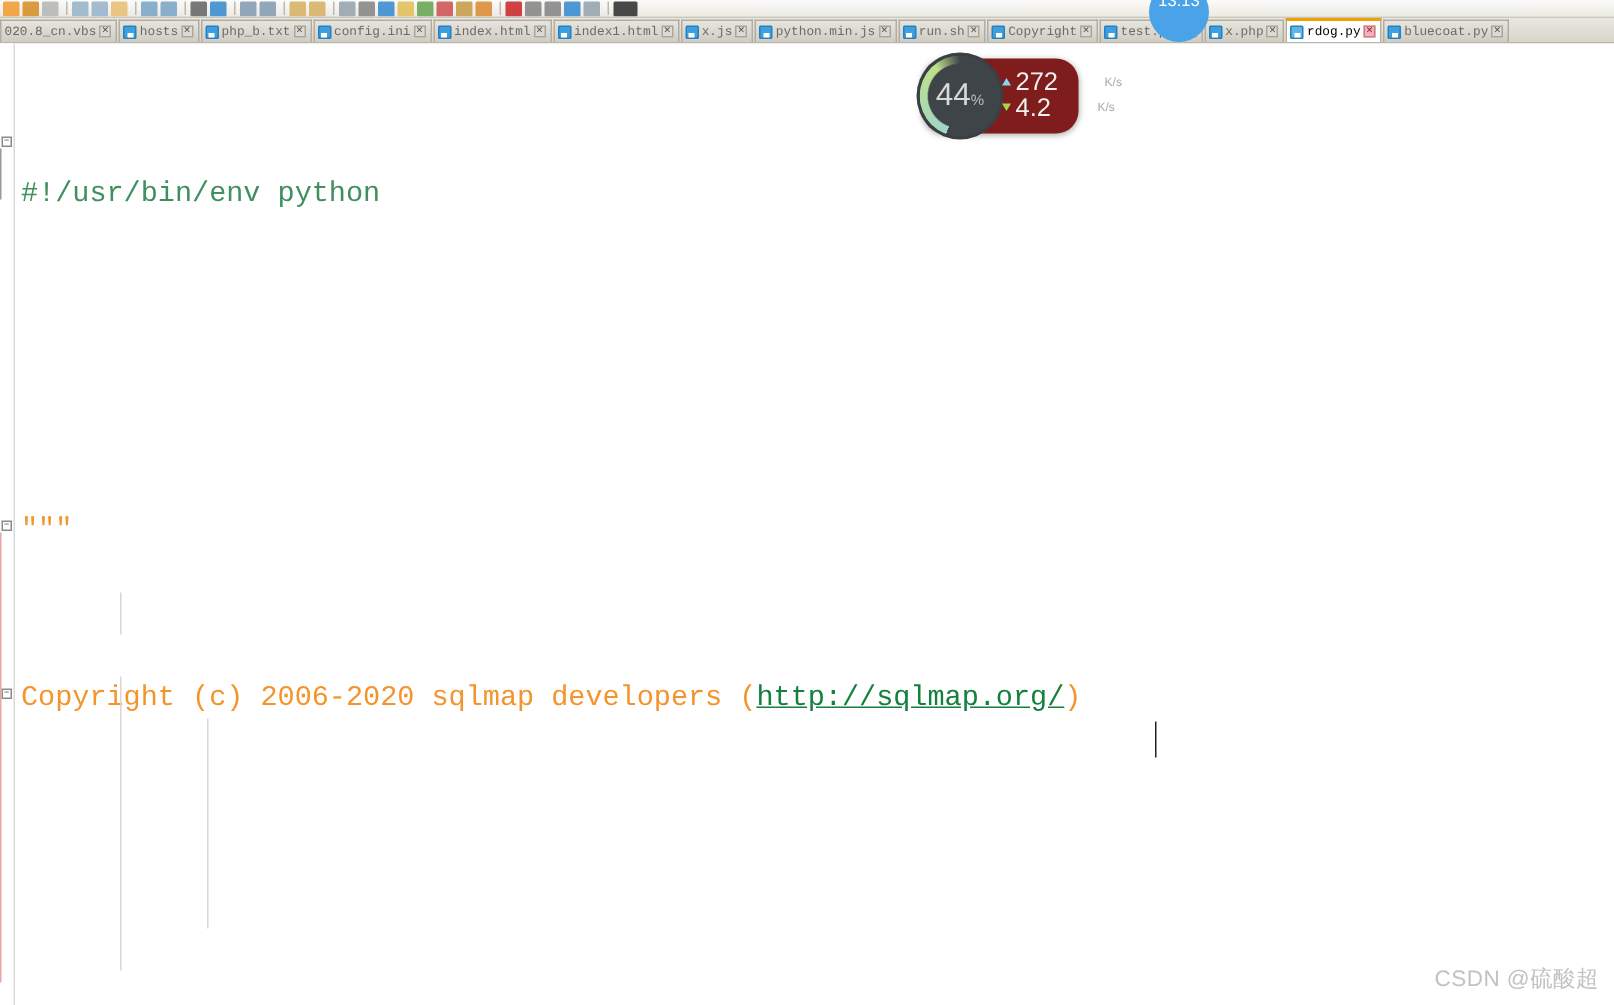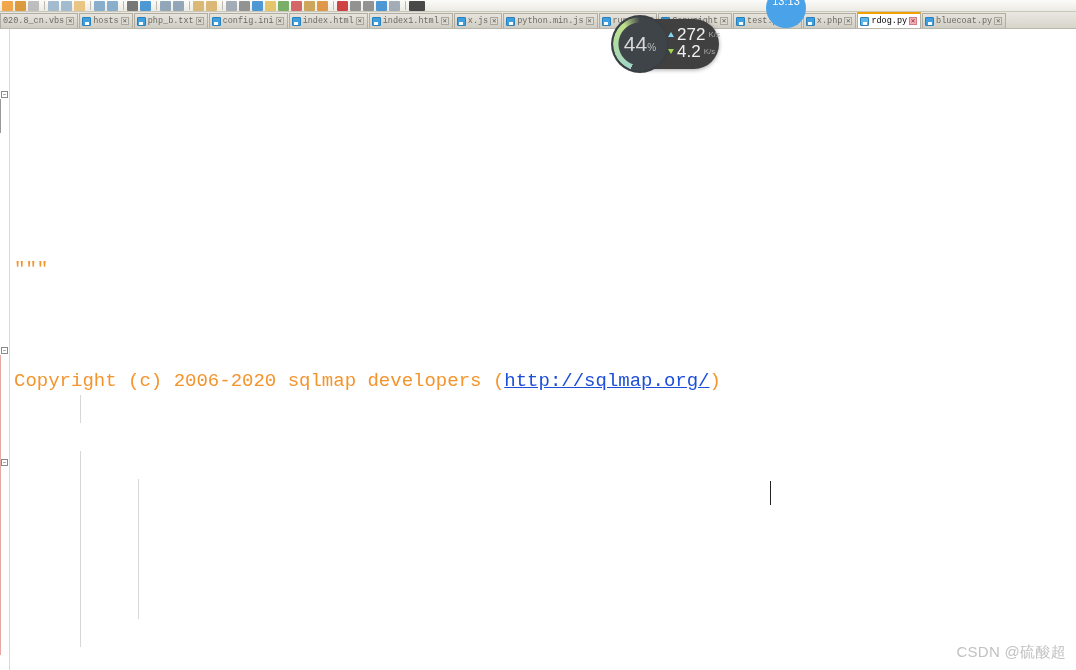--- a/index.html
+++ b/index.html
@@ -144,40 +144,40 @@
     font-family: "Liberation Mono", "DejaVu Sans Mono", monospace;
     font-size: 19px;
     line-height: 28px;
     white-space: pre;
     color: #555555;
     overflow: hidden;
   }
   .ln { height: 28px; position: relative; }
   .cmt { color: #3f8f5f; }
   .str { color: #f4942c; }
-  .url { color: #1d4ed8; text-decoration: underline; }
+  .url { color: #15803d; text-decoration: underline; }
 
   .indent-guide {
     position: absolute;
     width: 1px;
     background: #d6d6d6;
   }
   .caret {
     position: absolute;
     width: 1px;
     background: #222;
   }
 
   
   #netwidget {
     position: absolute;
-    left: 615px; top: 19px;
+    left: 615px; top: 39px;
     width: 104px; height: 50px;
-    background: #404040;
-    border-radius: 25px;
+    background: #7f1d1d;
+    border-radius: 15px;
     display: flex; align-items: center;
     box-shadow: 0 1px 4px rgba(0,0,0,.35);
     color: #e8e8e8;
   }
   #netdial {
     position: absolute; left: -2px; top: -2px;
     width: 54px; height: 54px;
     border-radius: 50%;
     background: #3f4449;
     border: 3px solid #3f4449;
@@ -208,21 +208,21 @@
   .rate-row { display: flex; align-items: center; gap: 3px; white-space: nowrap; }
   .arrow-up, .arrow-dn {
     width: 0; height: 0;
     border-left: 3.5px solid transparent;
     border-right: 3.5px solid transparent;
     flex: 0 0 auto;
   }
   .arrow-up { border-bottom: 5px solid #7fd8f5; }
   .arrow-dn { border-top: 5px solid #9fd84f; }
   .rate-val { color: #f0f0f0; font-weight: normal; font-size: 17px; }
-  .rate-unit { color: #a8a8a8; font-size: 8px; }
+  .rate-unit { color: #a8a8a8; font-size: 8px; margin-left: 28px; }
 
   
   #timebubble {
     position: absolute;
     left: 766px; top: -12px;
     width: 40px; height: 40px;
     border-radius: 50%;
     background: #4aa3e8;
     color: #ffffff;
     font-size: 11px;
@@ -382,20 +382,21 @@
       <div class="fold-box" style="top:62px">−</div>
       <div class="fold-line" style="top:70px;height:34px;background:#9a9a9a"></div>
       <div class="fold-box" style="top:318px">−</div>
       <div class="fold-line" style="top:326px;height:300px;background:#e8a7a7"></div>
       <div class="fold-box" style="top:430px">−</div>
       <div class="fold-line" style="top:438px;height:0px;background:#9a9a9a"></div>
     </div>
 
     <div id="code">
 
+      <div class="ln"><span class="cmt">#!/usr/bin/env python</span></div>
 
       <div class="ln">&nbsp;</div>
 
       <div class="ln"><span class="str">"""</span></div>
 
       <div class="ln"><span class="str">Copyright (c) 2006-2020 sqlmap developers (</span><span class="url">http://sqlmap.org/</span><span class="str">)</span></div>
 
 
       
 

